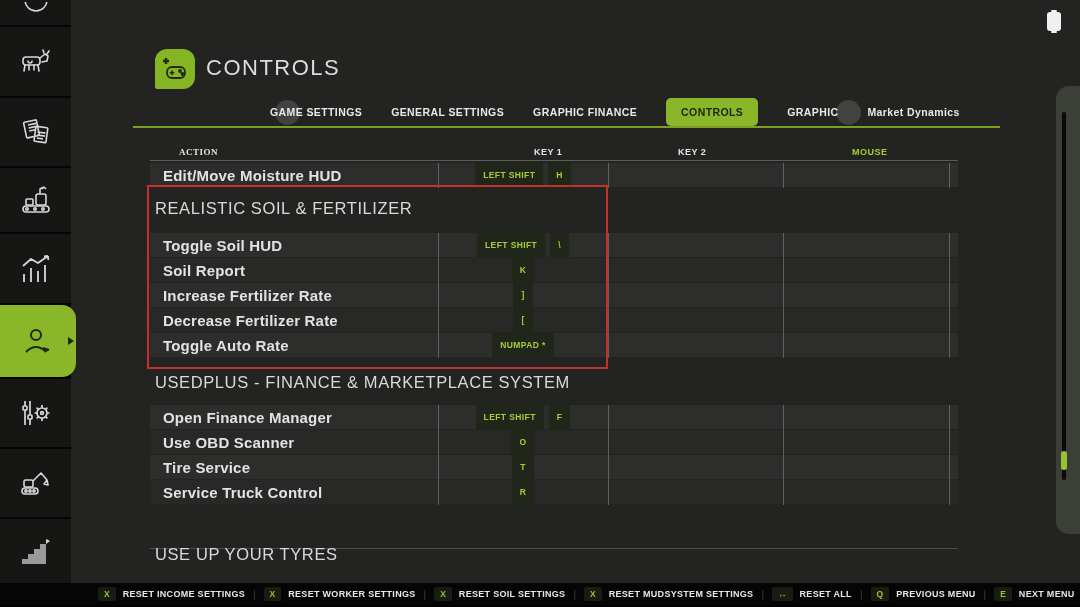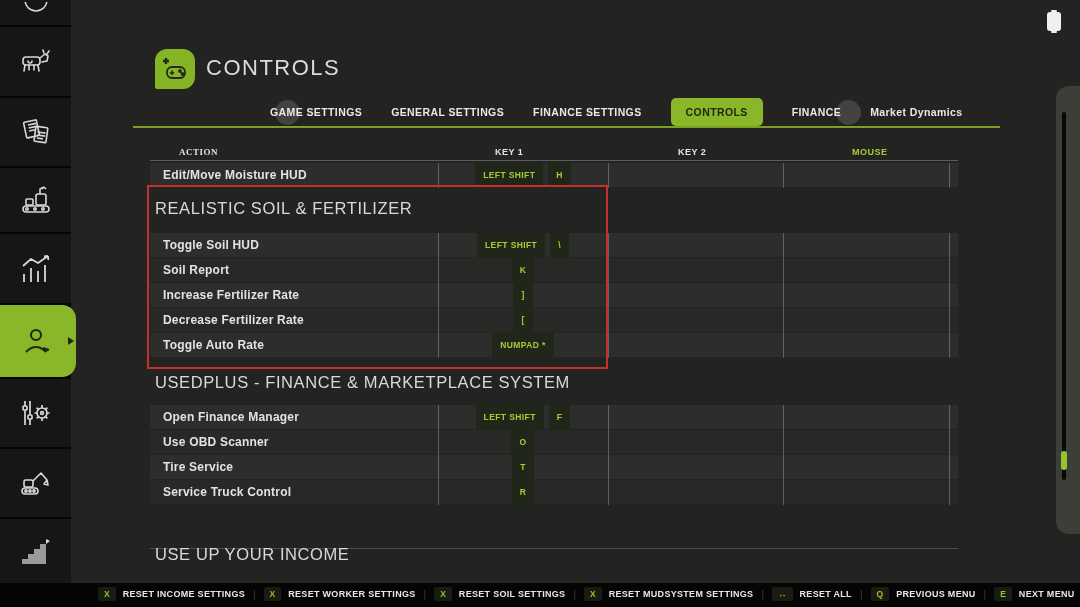--- a/index.html
+++ b/index.html
@@ -29,21 +29,21 @@
   
   .thead-label { position:absolute; top:147px; font-size:9px; font-weight:bold; color:#e3e3e3; letter-spacing:0.5px; }
   .thead-label.green { color:#a6cd37; }
   .thead-line { position:absolute; left:150px; top:160px; width:808px; height:1px; background:#5c5c5c; }
 
   .rowgroup { position:absolute; left:150px; width:808px; }
   .vdiv { position:absolute; top:0; bottom:0; width:1px; background:rgba(255,255,255,0.25); }
   .trow { position:relative; height:24px; margin-bottom:1px; display:flex; align-items:center; }
   .trow:nth-child(odd)  { background:#2d2d2c; }
   .trow:nth-child(even) { background:#282827; }
-  .trow .action { padding-left:13px; font-size:12px; font-weight:bold; color:#e2e2e2; letter-spacing:0.2px; }
+  .trow .action { padding-left:13px; font-size:15px; font-weight:bold; color:#e2e2e2; letter-spacing:0.2px; }
   .keycell { position:absolute; left:288px; width:170px; top:0; bottom:0; display:flex; align-items:center; justify-content:center; gap:5px; }
   .kbd { background:#20261a; color:#a6cd37; font-size:8.5px; font-weight:bold; letter-spacing:0.4px;
       padding:8px 8px; border-radius:3px; min-width:10px; text-align:center; white-space:nowrap; }
 
   .section-title { position:absolute; left:155px; font-size:16.5px; color:#d9d9d9; letter-spacing:0.6px; font-weight:400; white-space:nowrap; }
   .section-hairline { position:absolute; left:150px; width:808px; height:1px; background:#4c4c4c; }
 
   .highlight-box { position:absolute; left:147px; top:185px; width:461px; height:184px; border:2px solid #c4302b; pointer-events:none; }
 
   
@@ -169,29 +169,29 @@
       <circle cx="22.5" cy="20" r="1" fill="#242a16"></circle>
     </svg>
   </div>
   <div class="page-title">CONTROLS</div>
 
   <div class="nav-circle" style="left:275px;"></div>
   <div class="nav-circle" style="left:836px;"></div>
   <div class="tabbar">
     <div class="tab">GAME SETTINGS</div>
     <div class="tab">GENERAL SETTINGS</div>
-    <div class="tab">FINANCE SETTINGS</div>
+    <div class="tab">GRAPHIC FINANCE</div>
     <div class="tab active">CONTROLS</div>
-    <div class="tab">FINANCE</div>
+    <div class="tab">GRAPHIC</div>
     <div class="tab">Market Dynamics</div>
   </div>
   <div class="tab-underline"></div>
 
   <div class="thead-label" style="left:179px;font-family:Liberation Serif, serif;">ACTION</div>
-  <div class="thead-label" style="left:495px;">KEY 1</div>
+  <div class="thead-label" style="left:534px;">KEY 1</div>
   <div class="thead-label" style="left:678px;">KEY 2</div>
   <div class="thead-label green" style="left:852px;">MOUSE</div>
   <div class="thead-line"></div>
 
   <div class="rowgroup" style="top:163px;">
     <div class="trow">
       <span class="action">Edit/Move Moisture HUD</span>
       <span class="keycell">
         <span class="kbd">LEFT SHIFT</span>
         <span class="kbd">H</span>
@@ -269,21 +269,21 @@
         <span class="kbd">R</span>
       </span>
     </div>
     <div class="vdiv" style="left:288px;"></div>
     <div class="vdiv" style="left:458px;"></div>
     <div class="vdiv" style="left:633px;"></div>
     <div class="vdiv" style="left:799px;"></div>
   </div>
 
   <div class="section-hairline" style="top:548px;"></div>
-  <div class="section-title" style="top:545px;">USE UP YOUR INCOME</div>
+  <div class="section-title" style="top:545px;">USE UP YOUR TYRES</div>
 
   <div class="highlight-box"></div>
 
   <div class="phone-icon"></div>
   <div class="scroll-track"></div>
   <div class="scroll-groove"></div>
   <div class="scroll-thumb"></div>
 
   <div class="bottombar">
     <div class="bb-item">

